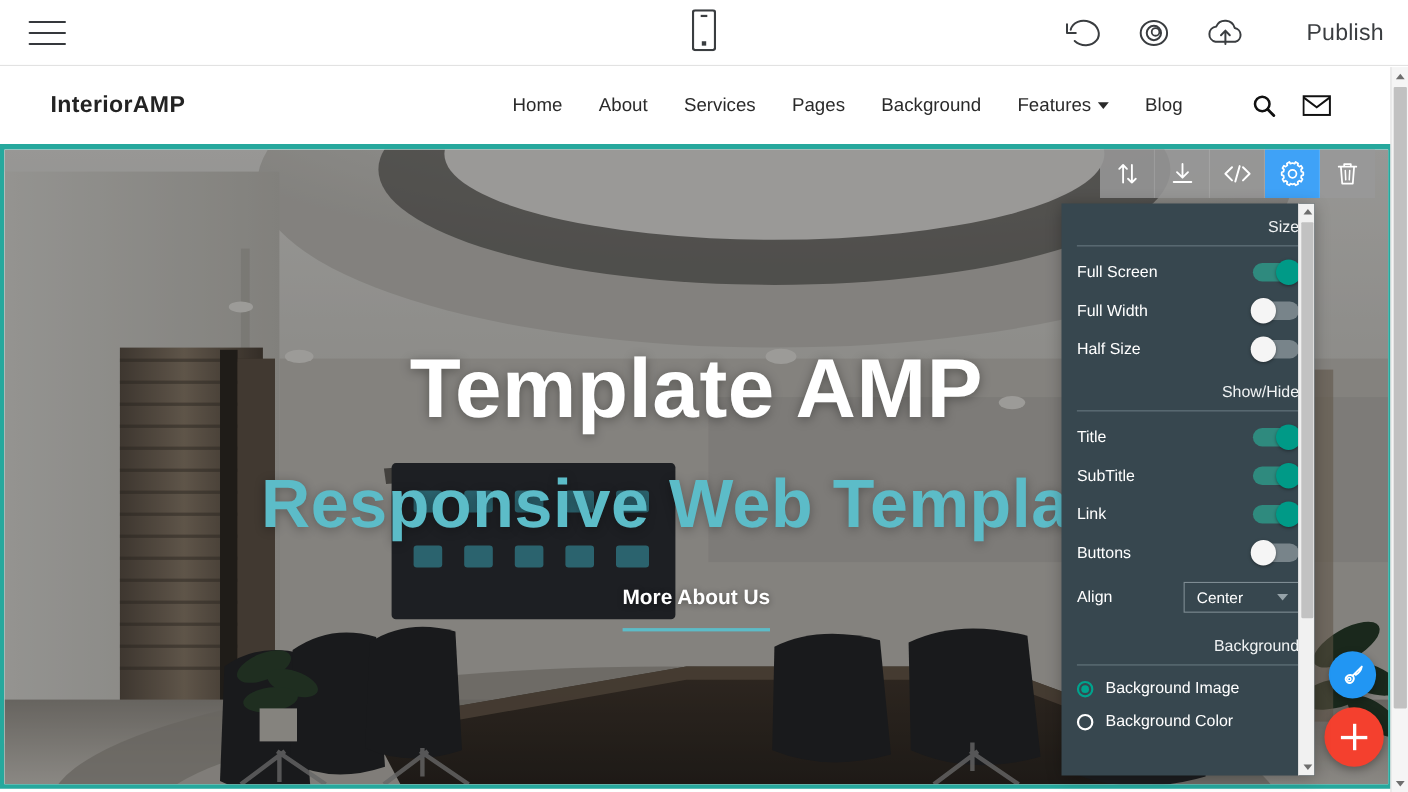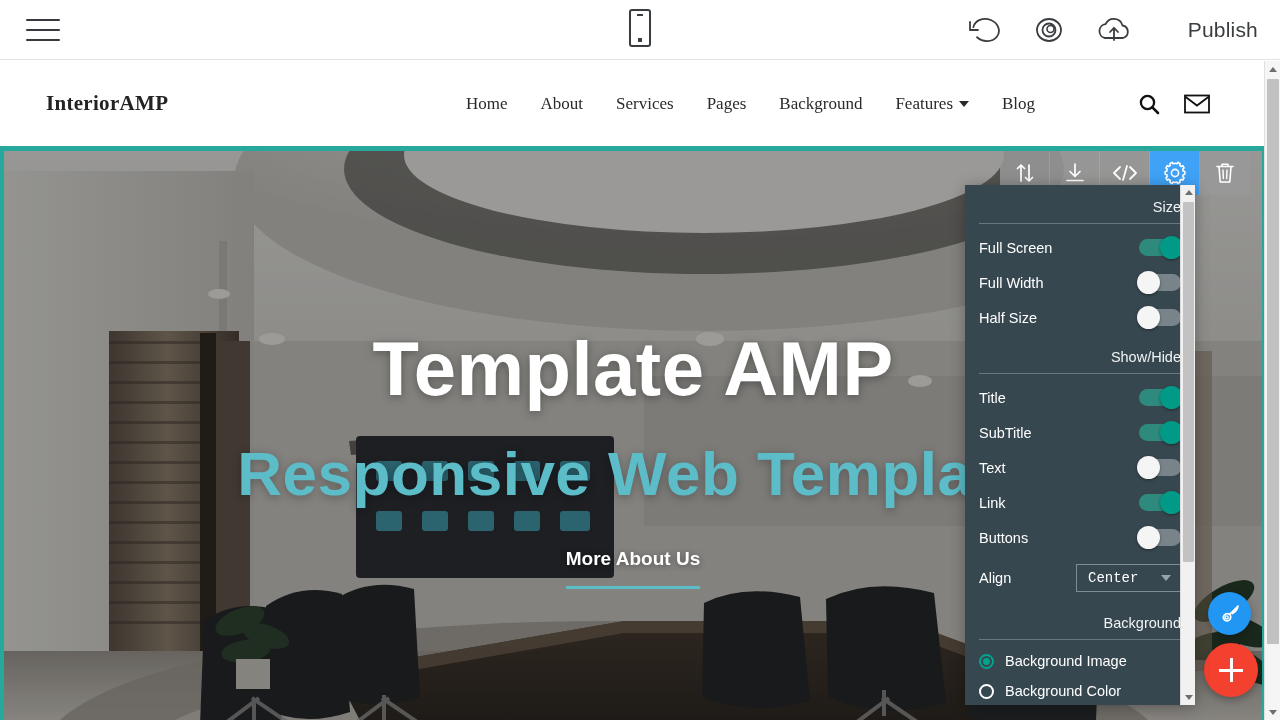--- a/index.html
+++ b/index.html
@@ -49,23 +49,23 @@
   .canvas {
     position: absolute; top: 61px; left: 0;
     width: 1266px; height: 659px;
     overflow: hidden;
     background: #fff;
   }
 
   
   .site-nav {
     position: relative;
-    height: 85px; width: 1266px;
+    height: 70px; width: 1266px;
     background: #ffffff;
-    display: flex; align-items: center; font-family: Liberation Serif, serif;
+    display: flex; align-items: center;
   }
   .brand {
     margin-left: 46px;
     font-size: 21px; font-weight: bold; color: #232323;
     letter-spacing: .3px;
   }
   .nav-menu {
     position: absolute; left: 466px; top: 50%;
     transform: translateY(-50%);
     display: flex; align-items: center; gap: 33px;
@@ -182,21 +182,21 @@
   }
   .toggle.on .knob { left: auto; right: -2px; background: #009a87; }
 
   .sp-row.align-row { height: 46px; }
   .select-box {
     width: 105px; height: 28px;
     border: 1px solid #7e8c93;
     display: flex; align-items: center; justify-content: space-between;
     padding: 0 9px 0 11px;
     font-size: 14px; color: #ffffff;
-    cursor: pointer; background: transparent; font-family: Liberation Mono, monospace;
+    cursor: pointer; background: transparent;
   }
   .select-caret {
     width: 0; height: 0;
     border-left: 5px solid transparent;
     border-right: 5px solid transparent;
     border-top: 6px solid #96a3a9;
   }
 
   .sp-radio-row {
     display: flex; align-items: center; gap: 11px;
@@ -593,26 +593,20 @@
       </span>
     </div>
 
     <div class="sp-row">
       <span class="sp-label">SubTitle</span>
       <span class="toggle on">
         <span class="knob"></span>
       </span>
     </div>
 
-    <div class="sp-row">
-      <span class="sp-label">Text</span>
-      <span class="toggle">
-        <span class="knob"></span>
-      </span>
-    </div>
 
     <div class="sp-row">
       <span class="sp-label">Link</span>
       <span class="toggle on">
         <span class="knob"></span>
       </span>
     </div>
 
     <div class="sp-row">
       <span class="sp-label">Buttons</span>

